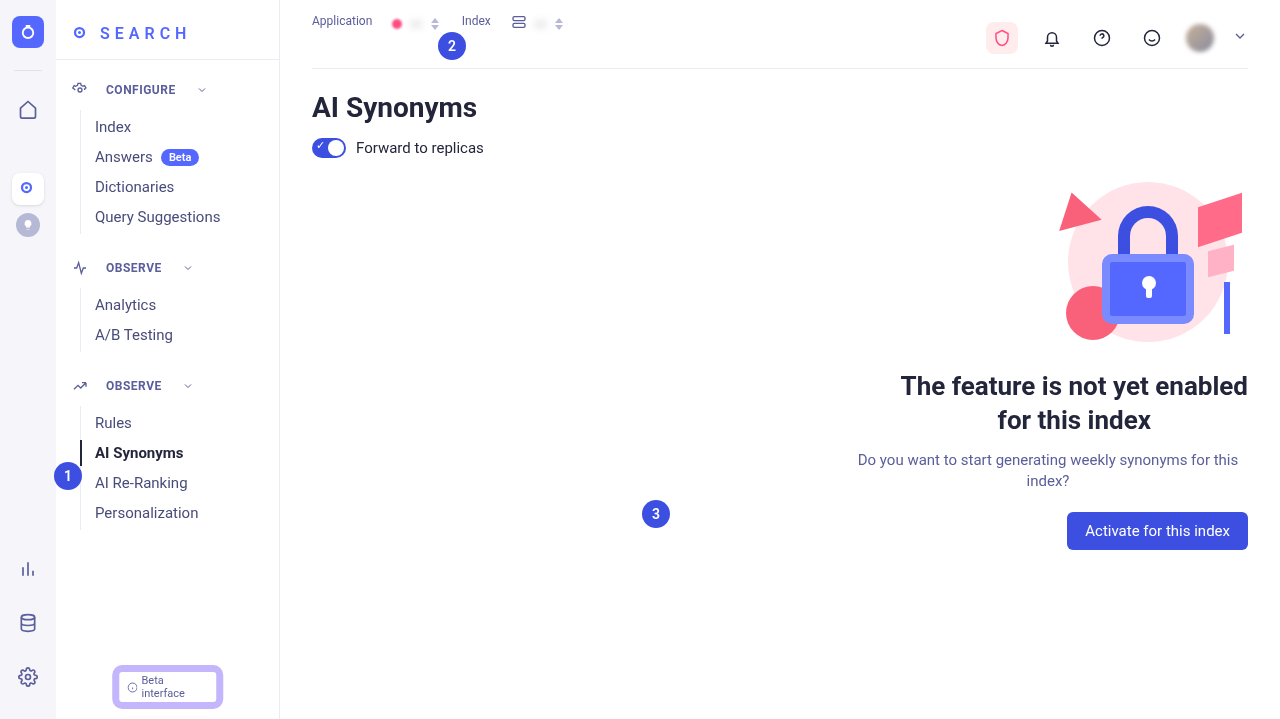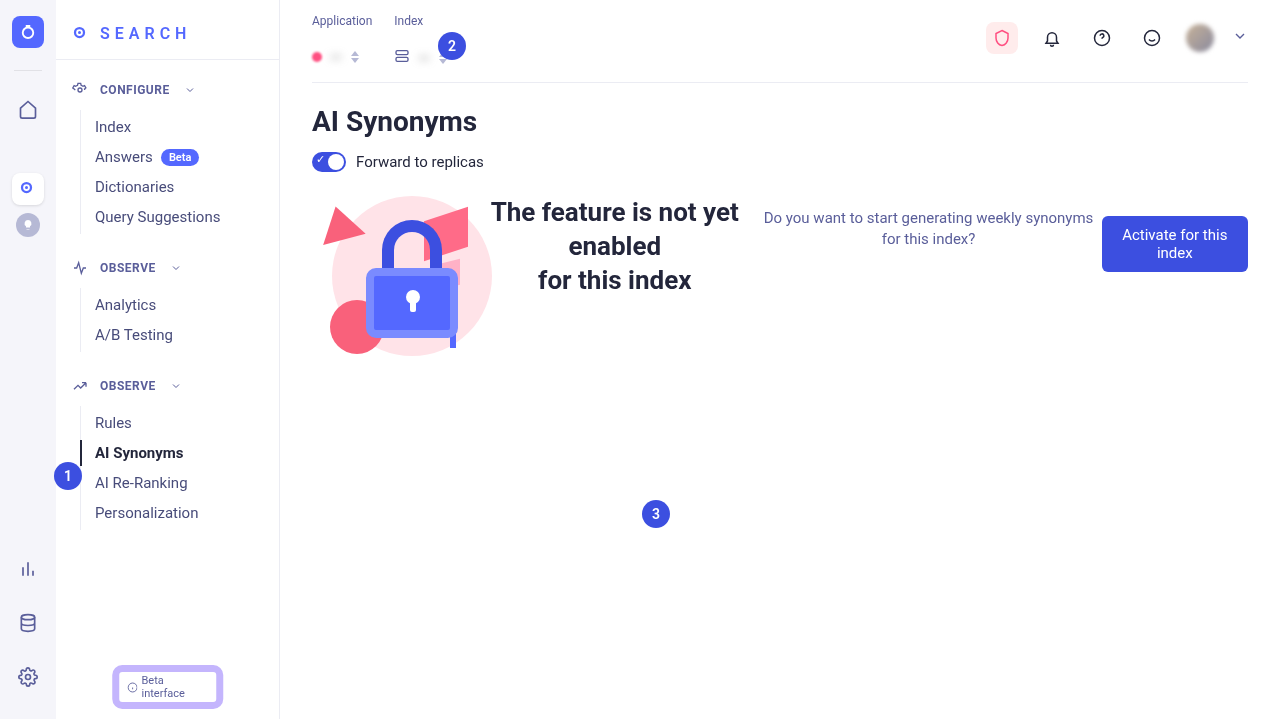--- a/index.html
+++ b/index.html
@@ -14,37 +14,37 @@
 .rail-item.light { width:24px; height:24px; background:#b6b9d5; border-radius:50%; color:#fff; font-size:12px; }
 .rail-bottom { margin-top:auto; margin-bottom:18px; display:flex; flex-direction:column; align-items:center; gap:14px; }
 
 
 .sidebar { position:absolute; left:56px; top:0; width:224px; height:719px; border-right:1px solid #ebecf3; padding:16px 12px 0 12px; }
 .brand { display:flex; align-items:center; gap:10px; padding:8px 4px 16px 4px; color:#5468ff; font-weight:600; letter-spacing:5px; }
 .brand svg { flex-shrink:0; }
 .brand-text { font-size:16px;text-align:right; }
 .brand-sep { height:1px; background:#ebecf3; margin:0 -12px 16px -12px; }
 
-.section-head { display:flex; align-items:center; gap:12px; font-size:12px; font-weight:700; letter-spacing:.5px; color:#5a5e9a; padding:6px 4px; cursor:pointer; }
+.section-head { display:flex; align-items:center; gap:18px; font-size:12px; font-weight:700; letter-spacing:.5px; color:#5a5e9a; padding:6px 4px; cursor:pointer; }
 .section-head svg.chev { margin-left:2px; }
 .nav-group { border-left:1px solid #ebecf3; margin:6px 0 20px 12px; padding:2px 0; }
 .nav-item { display:flex; align-items:center; gap:8px; font-size:15px; color:#484c7a; padding:6px 0 6px 14px; cursor:pointer; }
 .nav-item.active { font-weight:700; color:#23263b; position:relative; }
 .nav-item.active::before { content:""; position:absolute; left:-1px; top:2px; bottom:2px; width:2px; background:#23263b; }
 .badge { background:#5468ff; color:#fff; font-size:11px; font-weight:600; padding:2px 8px; border-radius:10px; }
 .beta-chip { position:absolute; bottom:10px; left:50%; transform:translateX(-50%); font-size:11px; color:#5a5e9a; border:7px solid #c4b5fd; border-radius:10px; padding:2px 8px; display:flex; align-items:center; gap:4px; }
 
 
 .annot { position:absolute; width:28px; height:28px; border-radius:50%; background:#3c4fe0; color:#fff; font-size:14px; font-weight:600; display:flex; align-items:center; justify-content:center; z-index:10; }
 
 
 .main { position:absolute; left:280px; top:0; right:0; bottom:0; padding:14px 32px 0 32px; }
 .topbar { display:flex; align-items:flex-start; }
 .selectors { display:flex; gap:22px; }
-.sel { display:flex; flex-direction:column; gap:20px; }
+.sel { display:flex; flex-direction:row; gap:20px; }
 .sel-label { font-size:12px; color:#5a5e9a; }
 .sel-value-row { display:flex; align-items:center; gap:8px; }
 .sel-value { filter: blur(4px); color:#777; font-weight:600; font-size:15px; }
 .pink-dot { width:10px; height:10px; border-radius:50%; background:#ff4f81; filter:blur(1px); }
 .stepper { display:flex; flex-direction:column; color:#b6b9d5; }
 .stepper svg { display:block; }
 .db-icon { color:#5a5e9a; }
 
 .top-right { margin-left:auto; display:flex; align-items:center; gap:18px; padding-top:8px; }
 .icon-btn { width:32px; height:32px; display:flex; align-items:center; justify-content:center; color:#23263b; cursor:pointer; border-radius:8px; }
@@ -54,21 +54,21 @@
 
 .top-sep { height:1px; background:#ebecf3; margin:14px 0 22px 0; }
 
 h1 { font-size:28px; font-weight:700; color:#23263b; margin-bottom:14px; }
 
 .toggle-row { display:flex; align-items:center; gap:10px; font-size:15px; color:#23263b; }
 .toggle { width:34px; height:20px; border-radius:20px; background:#3c4fe0; position:relative; cursor:pointer; }
 .toggle::after { content:""; position:absolute; right:2px; top:2px; width:16px; height:16px; border-radius:50%; background:#fff; }
 .toggle::before { content:"✓"; position:absolute; left:4px; top:1px; font-size:11px; color:#fff; }
 
-.empty { margin-top:24px; display:flex; flex-direction:row; align-items:flex-start; }
+.empty { margin-top:24px; display:flex; flex-direction:column; align-items:flex-end; }
 .illus { width:200px; height:170px; position:relative; margin-bottom:18px; }
 .illus .big-circle { position:absolute; width:160px; height:160px; border-radius:50%; background:#ffe3e8; left:20px; top:0; }
 .illus .sm-circle { position:absolute; width:54px; height:54px; border-radius:50%; background:#f9617b; left:18px; top:104px; }
 .illus .tri { position:absolute; width:0; height:0; border-left:22px solid transparent; border-right:22px solid transparent; border-bottom:34px solid #f9617b; left:6px; top:10px; transform:rotate(-15deg); }
 .illus .para { position:absolute; width:44px; height:40px; background:#ff6b88; transform:skewY(-18deg); right:6px; top:18px; }
 .illus .para2 { position:absolute; width:26px; height:26px; background:#ffb1c6; transform:skewY(-14deg); right:14px; top:66px; }
 .illus .bar { position:absolute; width:6px; height:52px; background:#5468ff; right:18px; bottom:18px; }
 .illus .lock-body { position:absolute; left:54px; top:72px; width:92px; height:70px; background:#5468ff; border-radius:10px; border:8px solid #7a8bff; }
 .illus .lock-arc { position:absolute; left:70px; top:24px; width:60px; height:60px; border:12px solid #3c4fe0; border-bottom:none; border-radius:40px 40px 0 0; }
 .illus .keyhole { position:absolute; left:94px; top:94px; width:14px; height:14px; background:#fff; border-radius:50%; }

